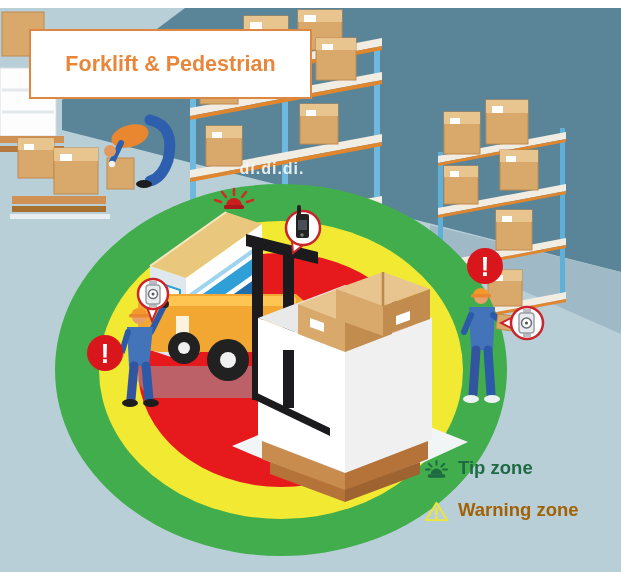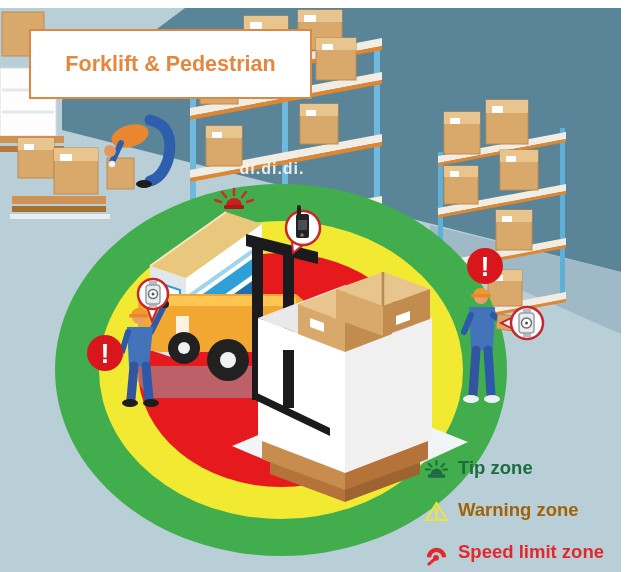--- a/index.html
+++ b/index.html
@@ -349,23 +349,15 @@
     <span class="llabel tip">Tip zone</span>
   </div>
   <div class="legend-row">
     <svg class="licon" viewBox="0 0 26 26">
       <path d="M13,4 L24,22 L2,22 Z" fill="none" stroke="#efe72f" stroke-width="2" stroke-linejoin="round"></path>
       <line x1="13" y1="10" x2="13" y2="16" stroke="#efe72f" stroke-width="2.5" stroke-linecap="round"></line>
       <circle cx="13" cy="19.2" r="1.6" fill="#efe72f"></circle>
     </svg>
     <span class="llabel warn">Warning zone</span>
   </div>
-  <div class="legend-row">
-    <svg class="licon" viewBox="0 0 26 26">
-      <path d="M3,17 A10,10 0 0 1 23,17 L18.5,17 A5.5,5.5 0 0 0 7.5,17 Z" fill="#e5262b"></path>
-      <circle cx="12.5" cy="17.5" r="3" fill="#e5262b"></circle>
-      <line x1="12" y1="18" x2="5" y2="24" stroke="#e5262b" stroke-width="3" stroke-linecap="round"></line>
-    </svg>
-    <span class="llabel speed">Speed limit zone</span>
-  </div>
 </div>
 
 </div>
 
 </body></html>

